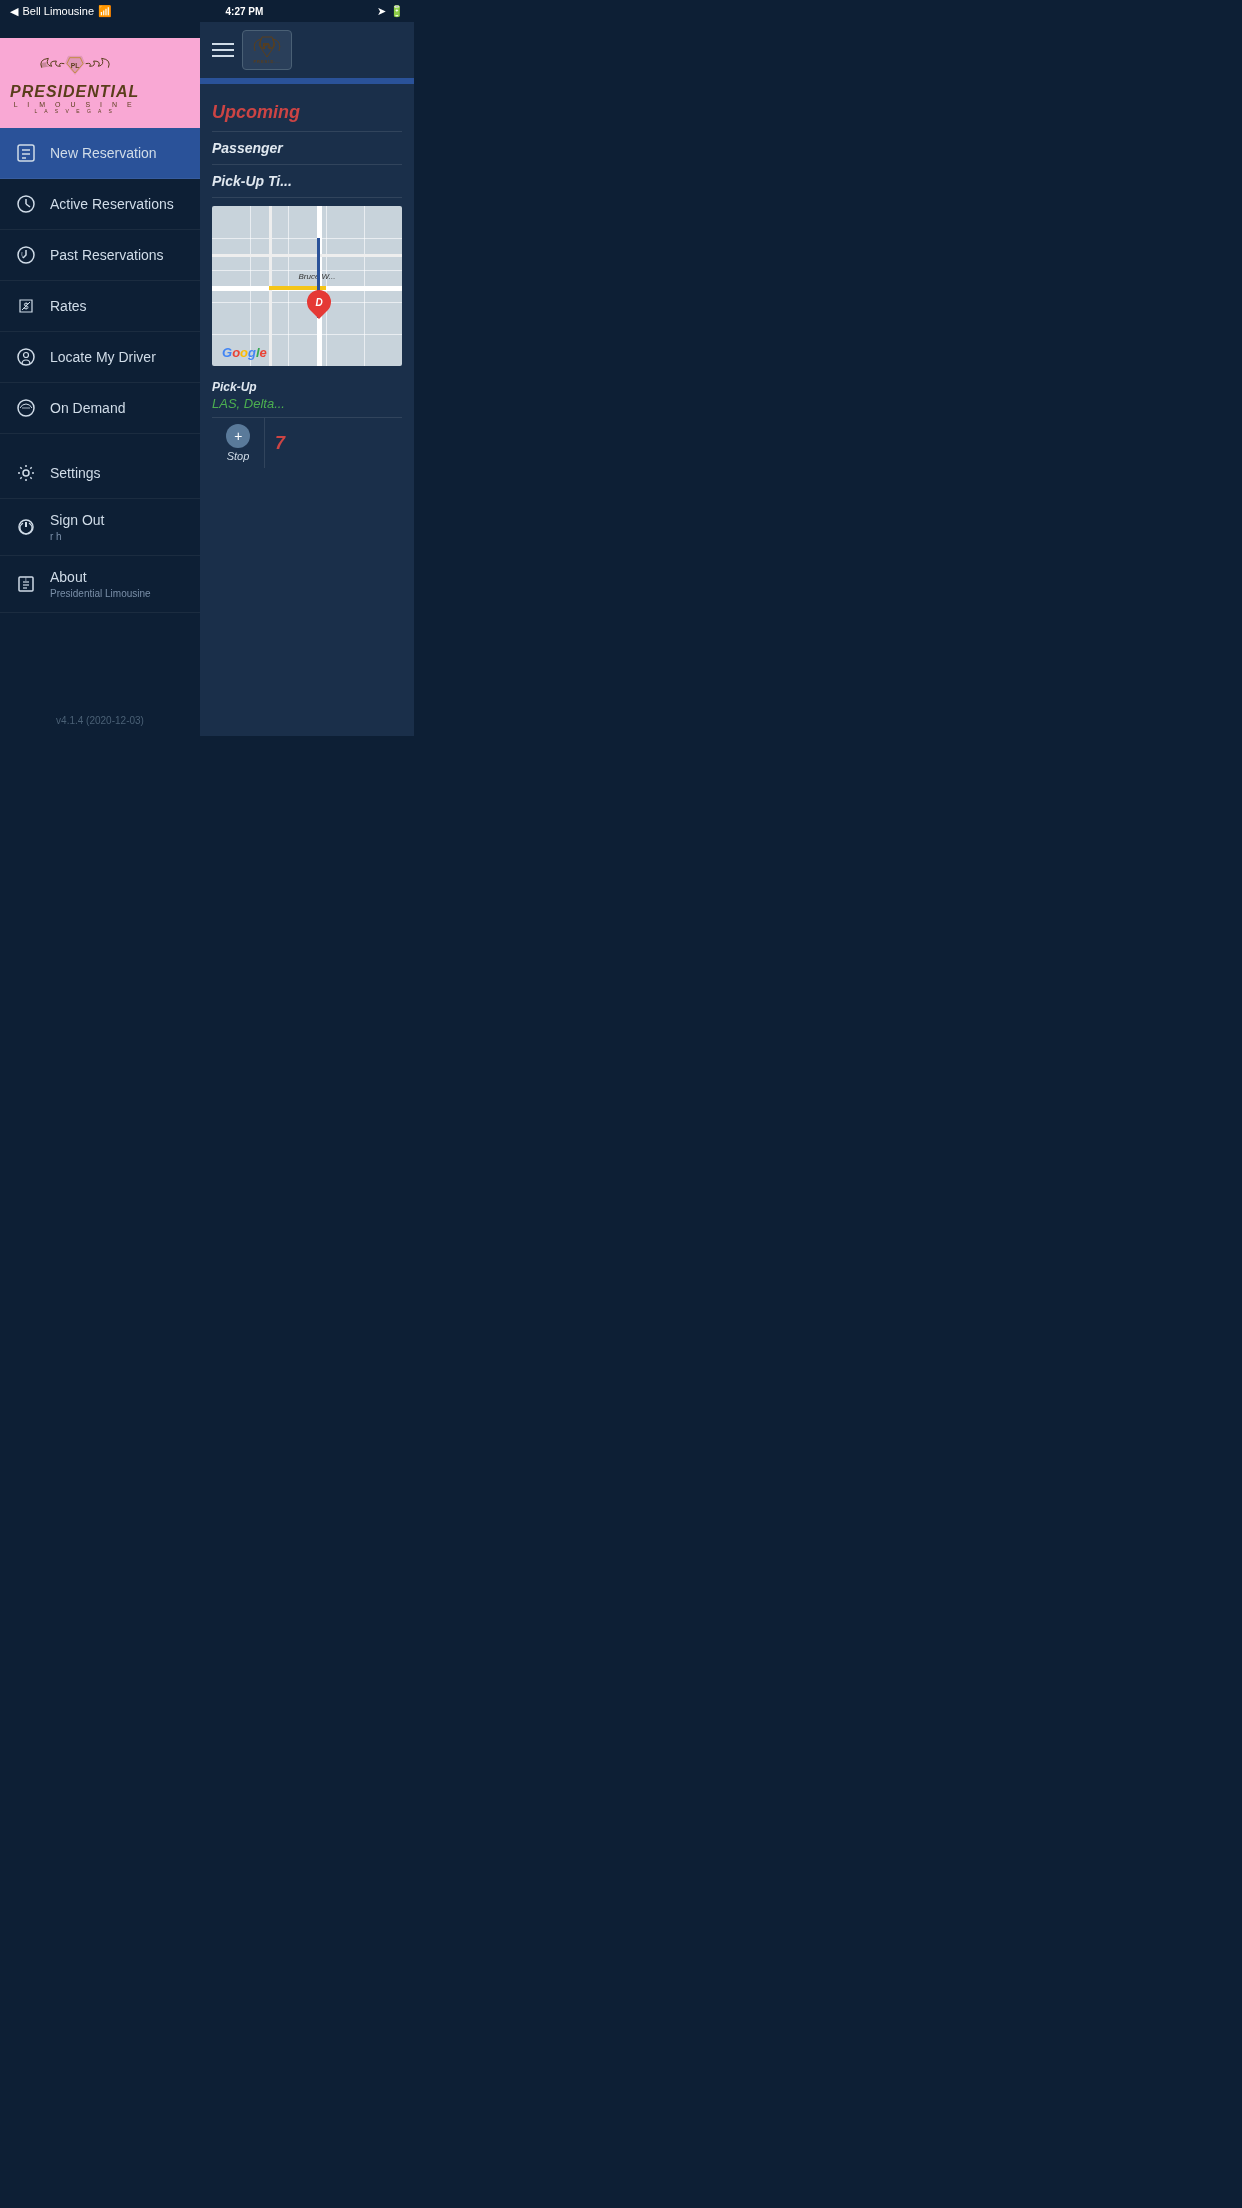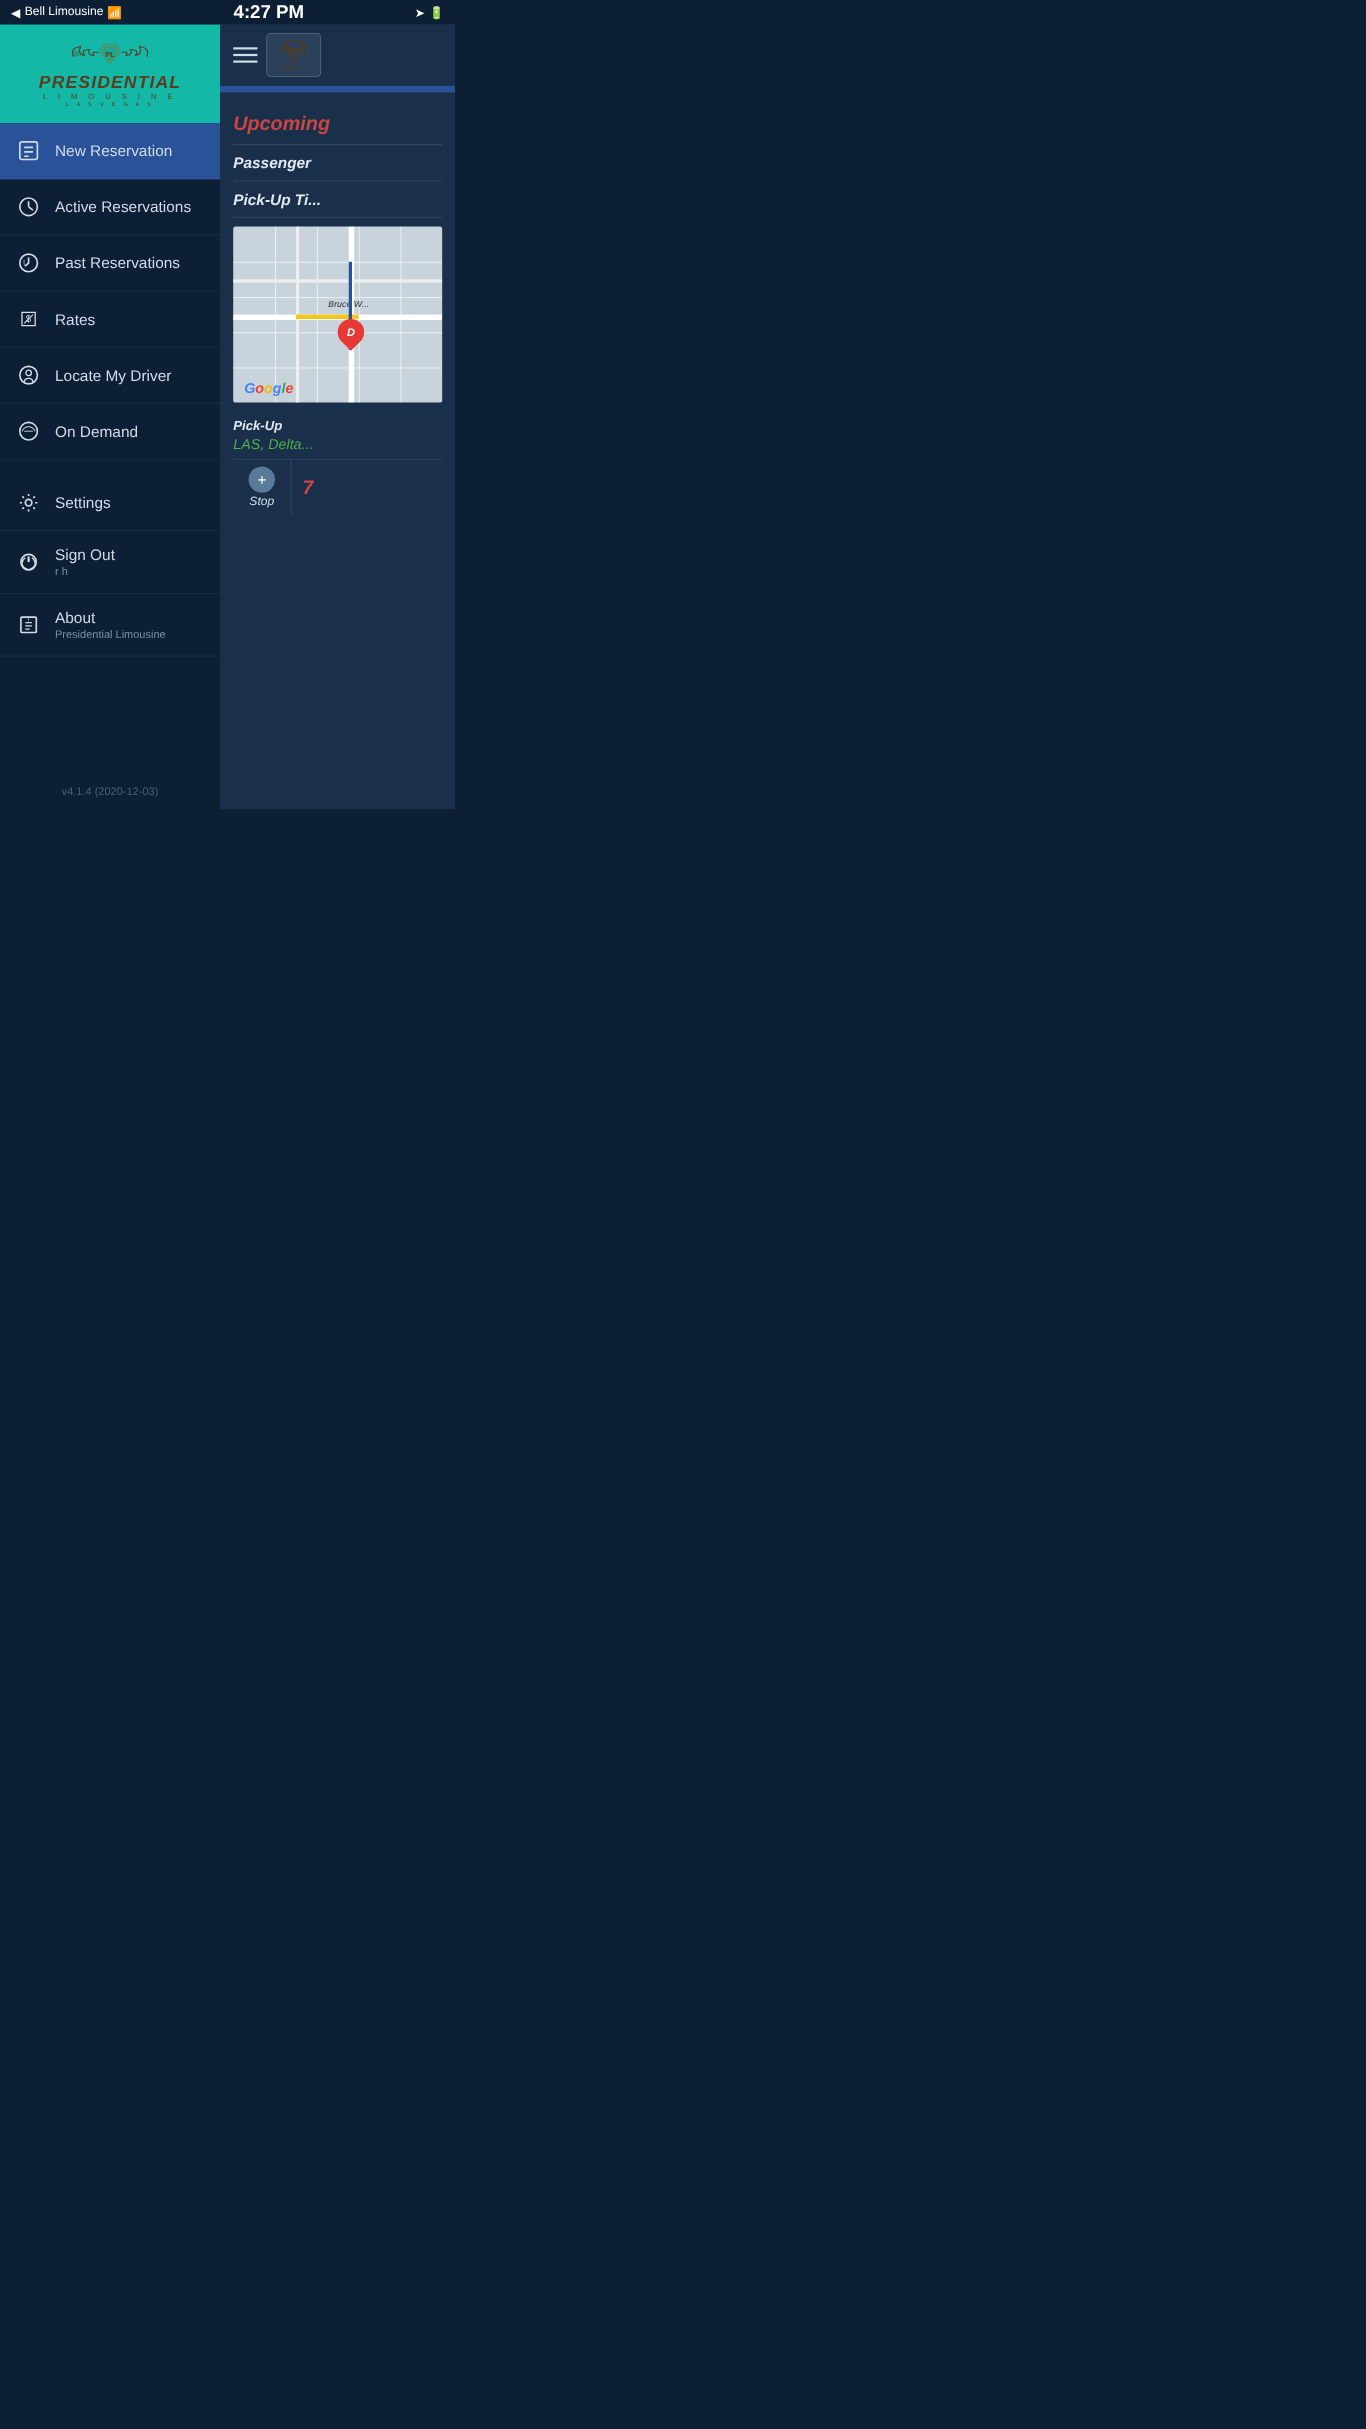--- a/index.html
+++ b/index.html
@@ -27,21 +27,21 @@
       flex-shrink: 0;
     }
     .status-left {
       display: flex;
       align-items: center;
       gap: 4px;
       font-size: 11px;
       color: #fff;
     }
     .status-center {
-      font-size: 17px;
+      font-size: 10px;
       color: #fff;
       font-weight: 600;
     }
     .status-right {
       display: flex;
       align-items: center;
       gap: 4px;
       font-size: 11px;
       color: #fff;
     }
@@ -59,26 +59,27 @@
       background: #0d1f35;
       display: flex;
       flex-direction: column;
       flex-shrink: 0;
       overflow-y: auto;
       overflow-x: hidden;
     }
 
     
     .logo-area {
-      background: #14b8a6;
+      background: #f9a8d4;
       padding: 10px;
       display: flex;
       align-items: center;
-      justify-content: center;
+      justify-content: flex-start;
       min-height: 90px;
+      margin-top: 16px;
     }
 
     .logo-box {
       display: flex;
       flex-direction: column;
       align-items: center;
       justify-content: center;
     }
 
     .logo-text-presidential {

